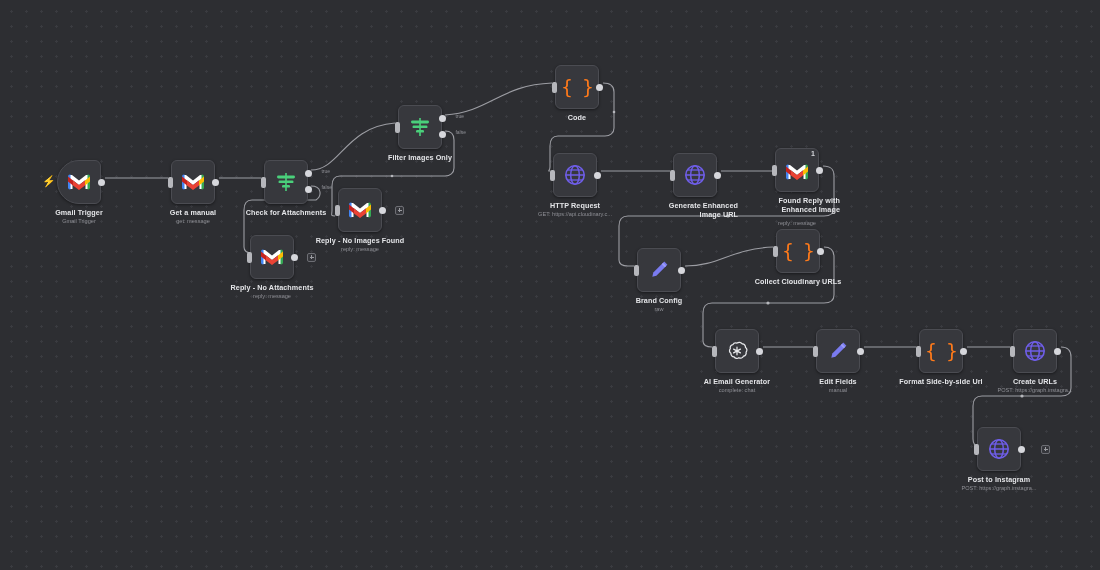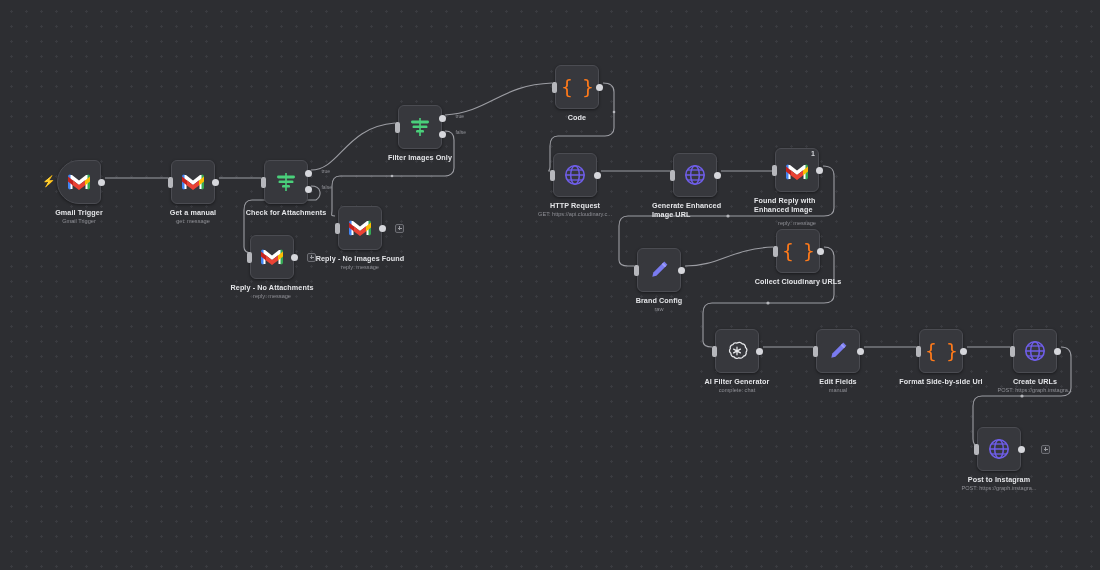--- a/index.html
+++ b/index.html
@@ -42,21 +42,21 @@
     border-bottom-left-radius: 22px;
   }
   .node .label {
     position: absolute;
     top: 48px; left: 50%;
     transform: translateX(-50%);
     white-space: nowrap;
     font-size: 7.2px;
     font-weight: bold;
     color: #e4e5e8;
-    text-align: left;
+    text-align: right;
     letter-spacing: .1px;
   }
   .node .label.two-line { white-space: normal; width: 86px; line-height: 1.28; }
   .node .sublabel {
     position: absolute;
     left: 50%;
     transform: translateX(-50%);
     white-space: nowrap;
     font-size: 5.6px;
     color: #8f9096;
@@ -240,21 +240,21 @@
       </svg>
     </div>
     <span class="port in"></span>
     <span class="port round o-true"></span>
     <span class="port round o-false"></span>
     <span class="port-lbl t">true</span>
     <span class="port-lbl f">false</span>
     <div class="label">Filter Images Only</div>
   </div>
 
-  <div class="node" style="left:338px;top:206px">
+  <div class="node" style="left:338px;top:188px">
     <div class="box">
       <svg class="icon" viewBox="0 0 48 36">
         <path d="M4 4h6l14 11L38 4h6v28h-7V14L24 24 11 14v18H4z" fill="#ffffff"></path>
         <path d="M2 7a4 4 0 014-4h1v30H6a4 4 0 01-4-4z" fill="#4285f4"></path>
         <path d="M41 3h1a4 4 0 014 4v22a4 4 0 01-4 4h-1z" fill="#34a853"></path>
         <path d="M2 7l10 8v10L2 17z" fill="#c5221f"></path>
         <path d="M46 7L36 15v10l10-8z" fill="#fbbc04"></path>
         <path d="M12 15l12 9 12-9v10l-12 9-12-9z" fill="#ea4335"></path>
       </svg>
     </div>
@@ -367,21 +367,21 @@
     <div class="box">
       <svg class="icon" viewBox="0 0 24 24">
         <g fill="none" stroke="#e8e9ec" stroke-width="1.25" stroke-linejoin="round" stroke-linecap="round">
           <path d="M12 4.1c1.7-1.4 4.2-1 5.3.9 1.9-.1 3.4 1.6 3.2 3.5 1.6 1 1.9 3.3.6 4.7.5 1.9-.8 3.8-2.7 4-.7 1.8-2.9 2.5-4.5 1.5-1.5 1.2-3.8.7-4.8-.9-1.9.1-3.4-1.6-3.2-3.5-1.6-1-1.9-3.3-.6-4.7-.5-1.9.8-3.8 2.7-4 .6-1.4 2.3-2.1 4-1.5z"></path>
           <path d="M12 8.2v7.6M8.6 10.1l6.8 3.8M8.6 13.9l6.8-3.8"></path>
         </g>
       </svg>
     </div>
     <span class="port in"></span>
     <span class="port out round"></span>
-    <div class="label">AI Filter Generator</div>
+    <div class="label">AI Email Generator</div>
     <div class="sublabel s1">complete: chat</div>
   </div>
 
   <div class="node" style="left:816px;top:329px">
     <div class="box">
       <svg class="icon" viewBox="0 0 24 24">
         <path d="M17.3 3.6l3.1 3.1-11 11-4.1 1 1-4.1z" fill="#7a7bf0"></path>
         <path d="M16.1 4.8l3.1 3.1-1.4 1.4-3.1-3.1z" fill="#9b9cf5"></path>
       </svg>
     </div>

